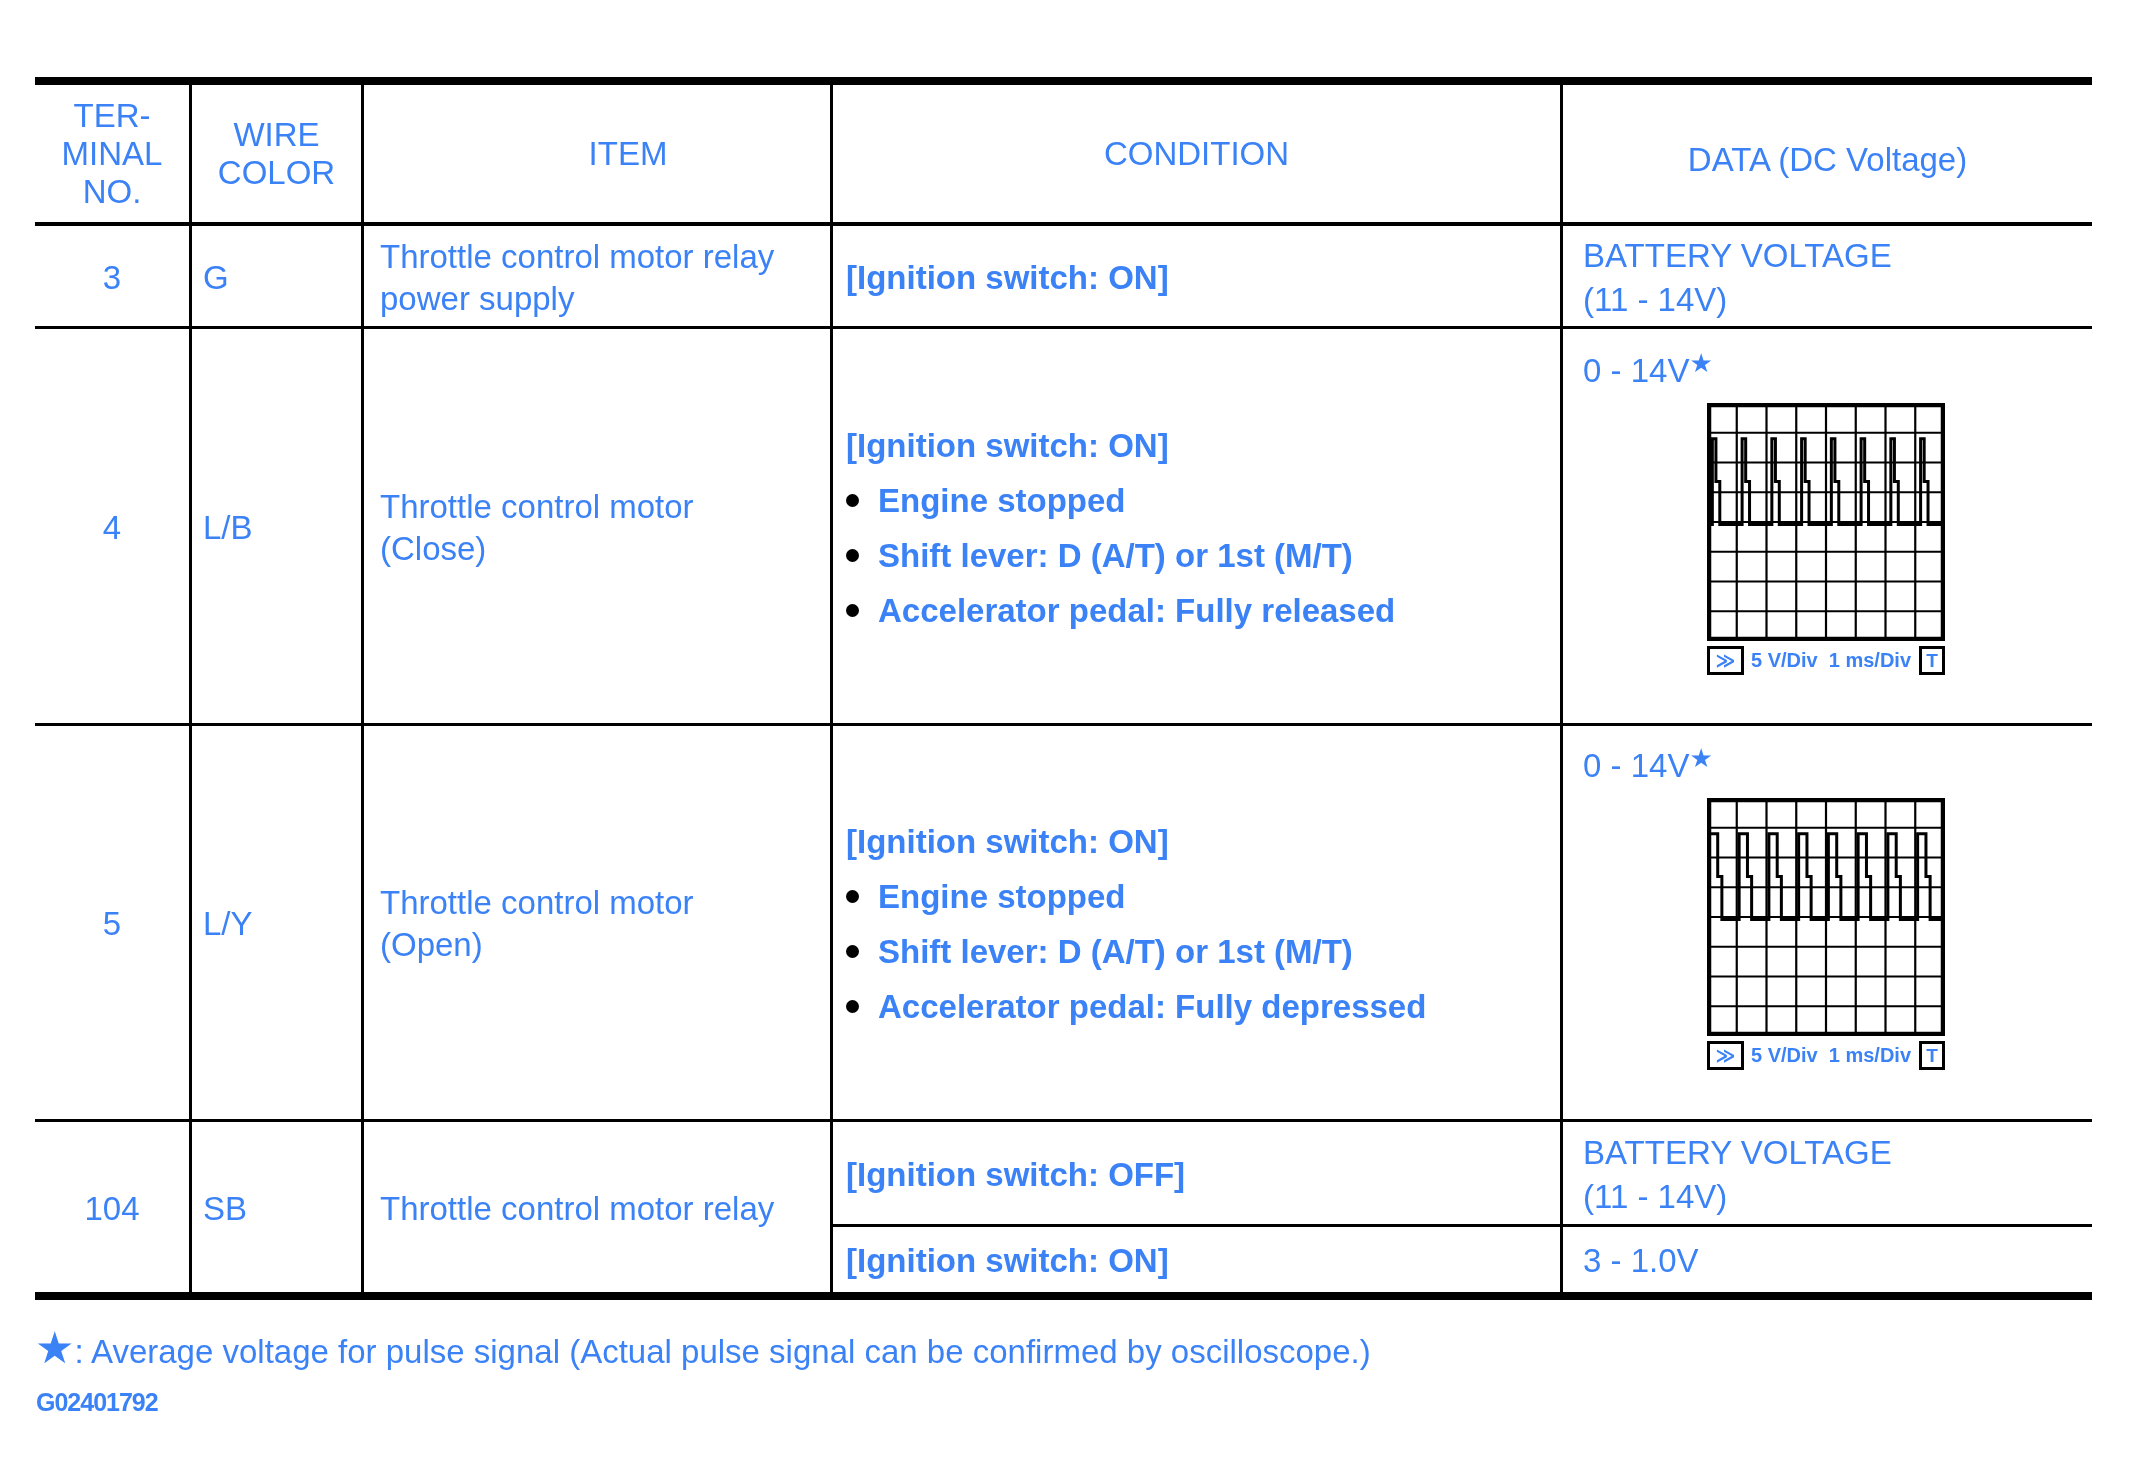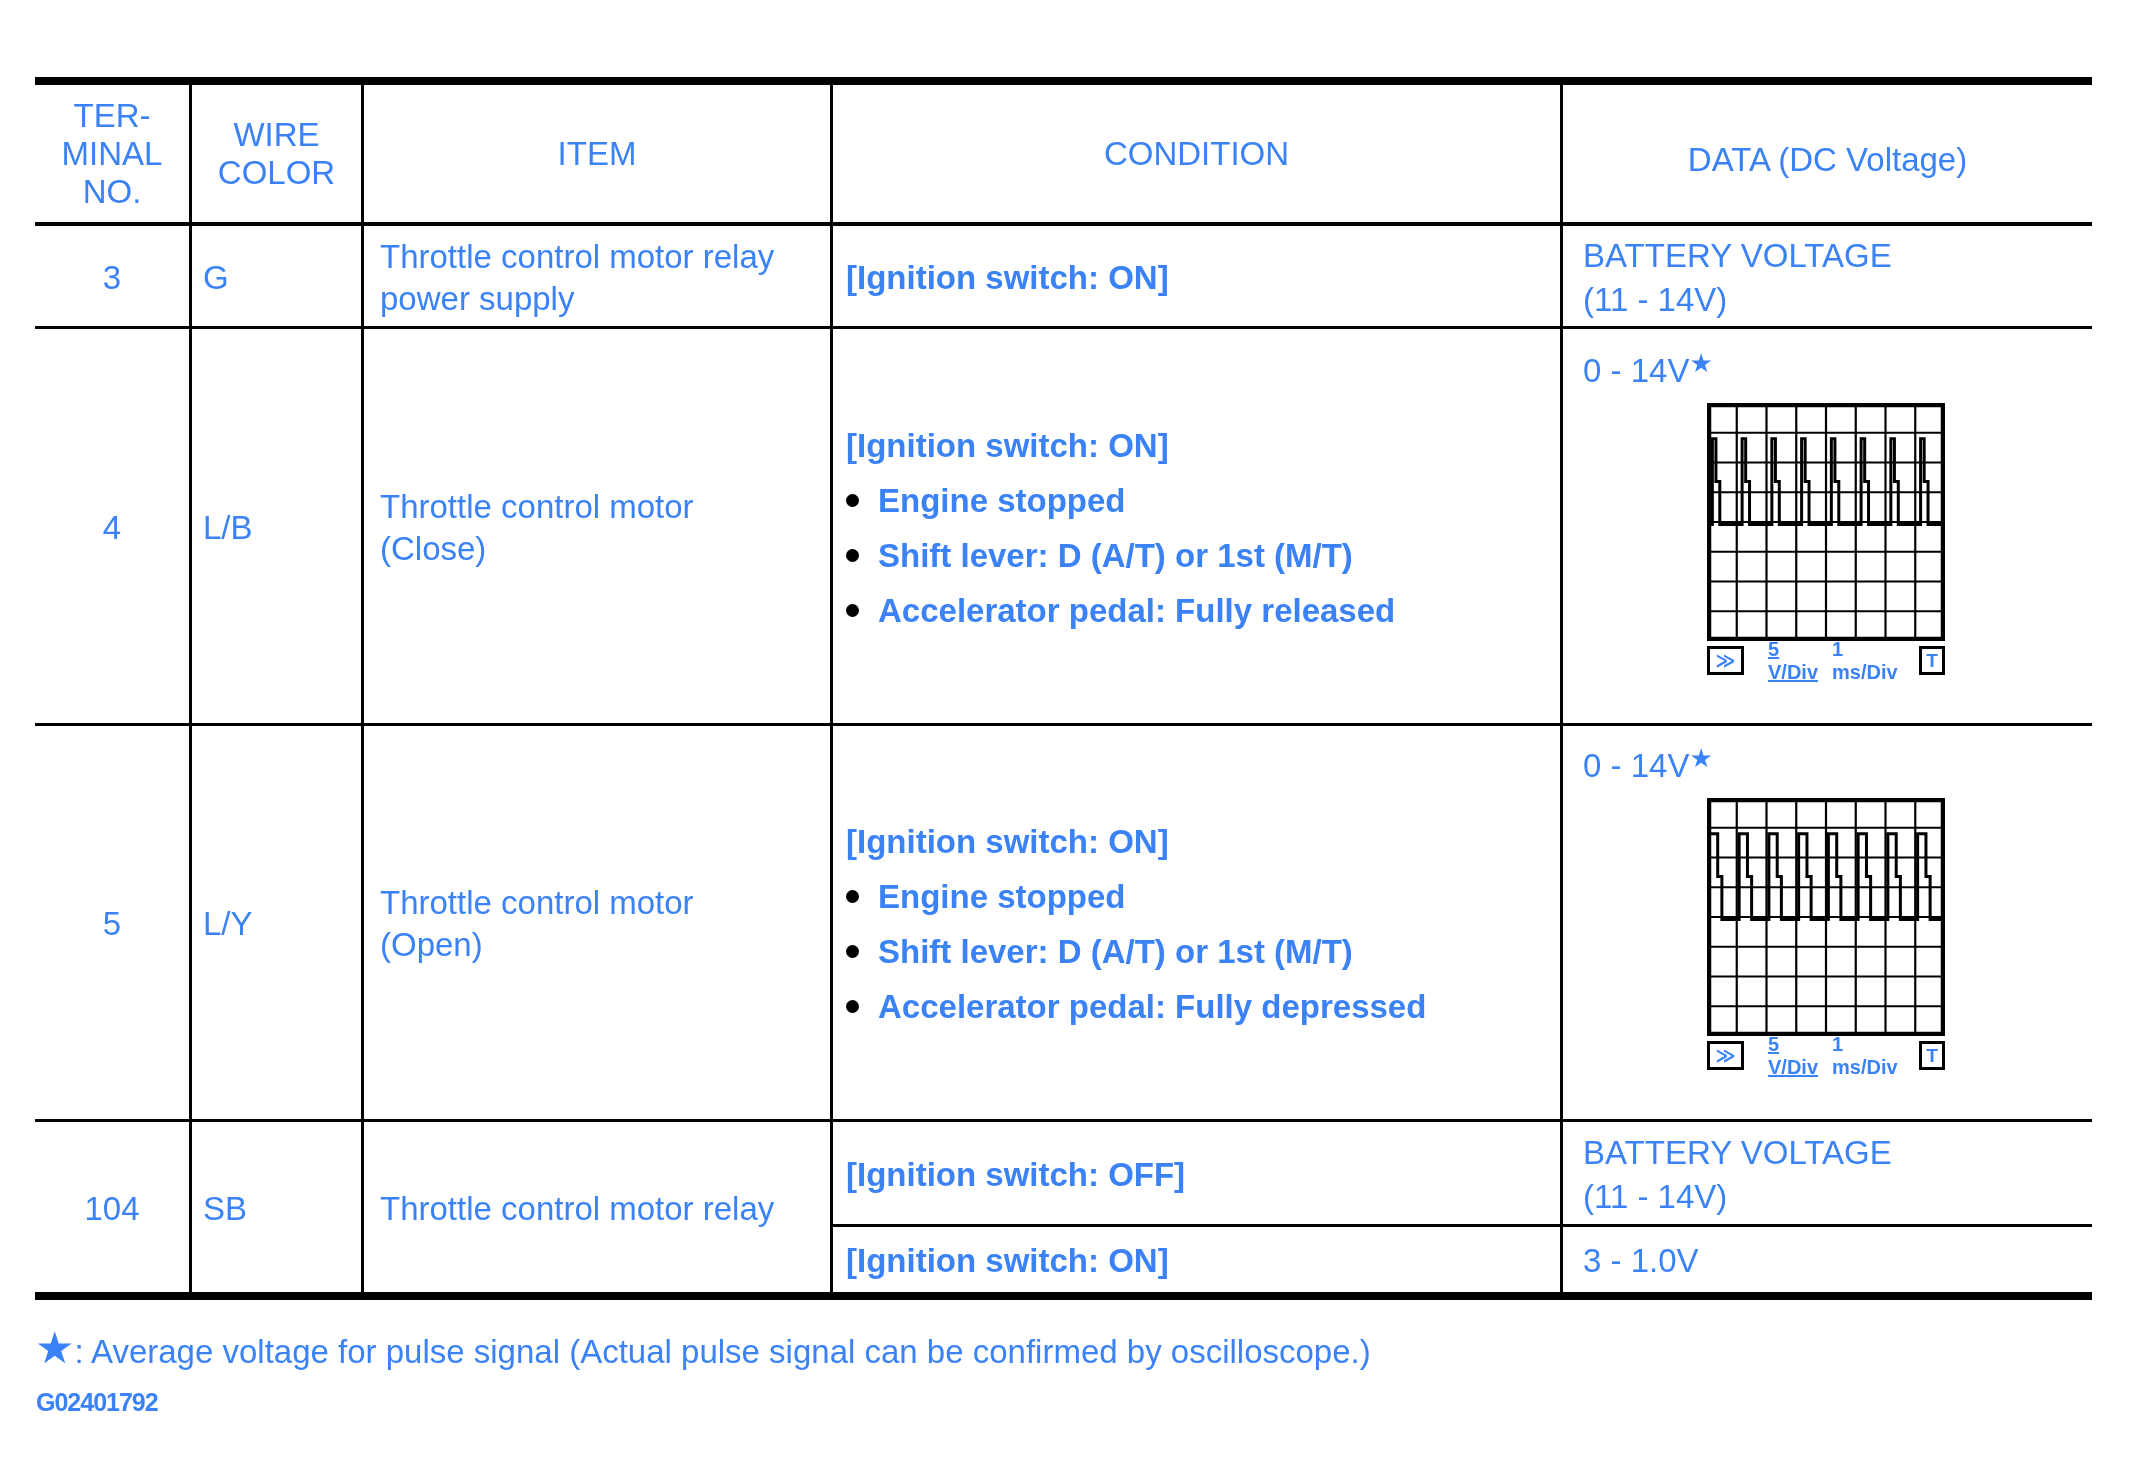--- a/index.html
+++ b/index.html
@@ -14,21 +14,21 @@
   .cond-stack{display:flex;flex-direction:column;gap:15px;}
   .bullet-line{display:flex;align-items:center;gap:19px;font-weight:bold;}
   .dot{width:13px;height:13px;border-radius:50%;background:#000;flex:0 0 auto;}
   .scope-range{position:absolute;font-size:33px;}
   .sup-star{font-size:26px;position:relative;top:-10px;}
   .scope{position:absolute;width:238px;}
   .scope-bar{display:flex;align-items:center;height:27px;margin-top:2px;}
   .scope-box{border:3px solid #000;width:31px;height:23px;display:flex;align-items:center;
              justify-content:center;font-weight:bold;font-size:19px;flex:0 0 auto;}
   .scope-box-t{width:20px;}
-  .scope-vdiv{font-size:20px;font-weight:bold;margin-left:24px;text-decoration:underline;}
+  .scope-vdiv{font-size:20px;font-weight:bold;margin-left:7px;}
   .scope-tdiv{font-size:20px;font-weight:bold;margin-left:auto;margin-right:8px;}
   .footnote{position:absolute;left:35px;top:1326px;display:flex;align-items:baseline;font-size:33px;}
   .big-star{font-size:44px;line-height:1;}
   .figid{position:absolute;left:36px;top:1388px;font-size:25px;font-weight:bold;letter-spacing:-1px;text-align:right;}
 </style>
 </head>
 <body>
 
 <div class="page">
 
@@ -43,21 +43,21 @@
   <div class="vl" style="left:189px;"></div>
   <div class="vl" style="left:361px;"></div>
   <div class="vl" style="left:830px;"></div>
   <div class="vl" style="left:1560px;"></div>
 
   <div class="cell center pre" style="left:35px;top:85px;width:154px;height:137px;line-height:38px;">TER-
 MINAL
 NO.</div>
   <div class="cell center pre" style="left:192px;top:85px;width:169px;height:137px;line-height:38px;">WIRE
 COLOR</div>
-  <div class="cell center" style="left:364px;top:85px;width:466px;height:137px;">ITEM</div>
+  <div class="cell center" style="left:364px;top:85px;width:466px;height:137px;padding-left:31px;">ITEM</div>
   <div class="cell center" style="left:833px;top:85px;width:727px;height:137px;">CONDITION</div>
   <div class="cell center" style="left:1563px;top:85px;width:529px;height:150px;">DATA (DC Voltage)</div>
 
   <div class="cell center" style="left:35px;top:230px;width:154px;height:96px;">3</div>
   <div class="cell" style="left:203px;top:230px;width:158px;height:96px;">G</div>
   <div class="cell pre" style="left:380px;top:230px;width:450px;height:96px;line-height:42px;">Throttle control motor relay
 power supply</div>
   <div class="cell bold" style="left:846px;top:230px;width:714px;height:96px;">[Ignition switch: ON]</div>
   <div class="cell pre" style="left:1583px;top:230px;width:509px;height:96px;line-height:44px;">BATTERY VOLTAGE
 (11 - 14V)</div>

